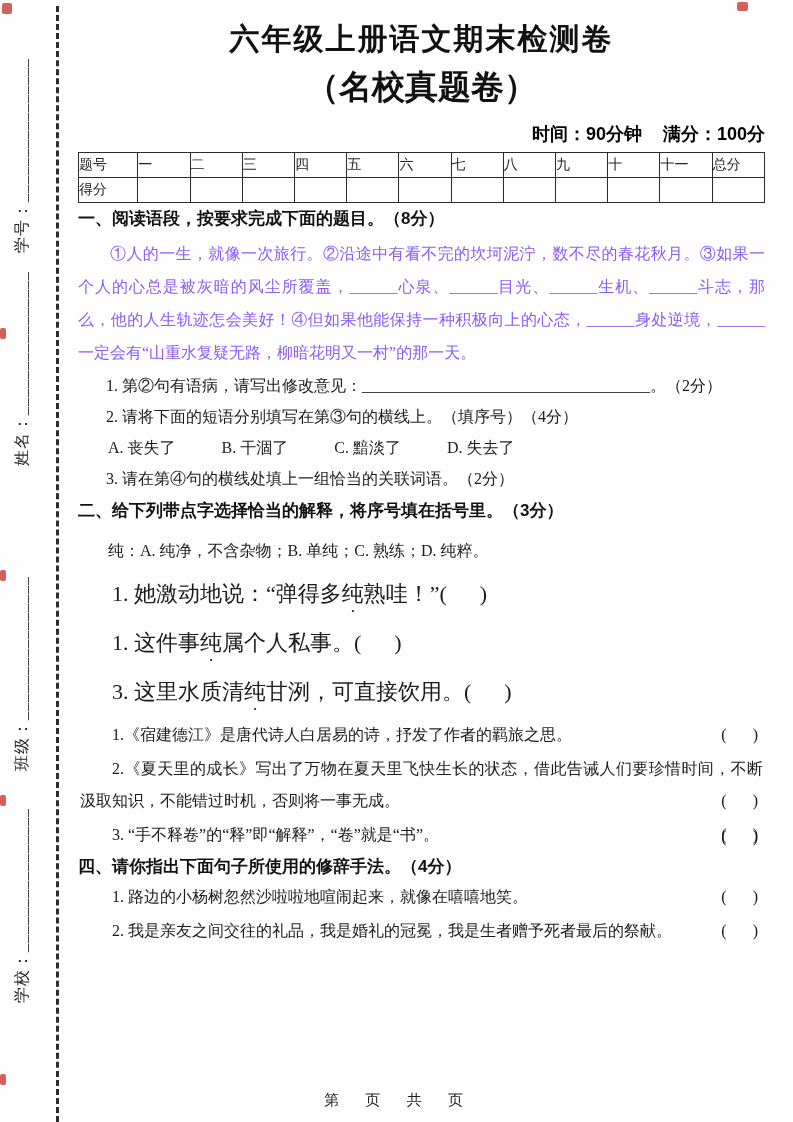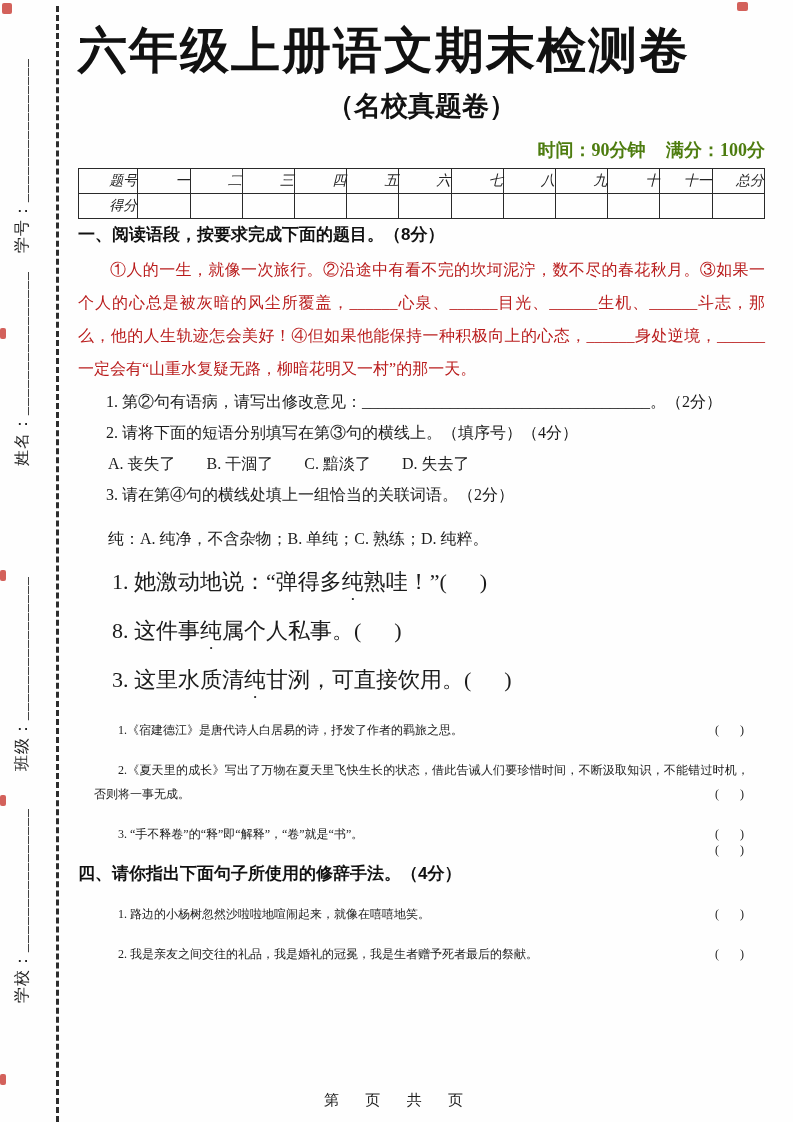--- a/index.html
+++ b/index.html
@@ -35,68 +35,67 @@
     white-space:nowrap; color:#222;
   }
   .sb-id     { top:253px; }
   .sb-name   { top:466px; }
   .sb-class  { top:771px; }
   .sb-school { top:1003px; }
 
   .content { position:absolute; left:78px; right:28px; top:20px; }
 
   h1.title {
-    margin:0; 
-    font-family:"Liberation Sans","DejaVu Sans",sans-serif;
-    font-weight:900; font-size:49px; line-height:1.25; letter-spacing:2px;
+    margin:0; text-align:center;
+    font-family:"Liberation Sans","DejaVu Sans",sans-serif;
+    font-weight:900; font-size:30px; line-height:1.25; letter-spacing:2px;
     color:#111;
   }
   h2.subtitle {
     margin:8px 0 0; text-align:center;
     font-family:"Liberation Sans","DejaVu Sans",sans-serif;
-    font-weight:800; font-size:27px; line-height:1.3; color:#111;
+    font-weight:800; font-size:33px; line-height:1.3; color:#111;
   }
   .meta {
     margin-top:14px; text-align:right;
-    font-family:Liberation Serif, serif;
-    font-weight:700; font-size:18px; color:#4d7c0f;
+    font-family:Liberation Sans, sans-serif;
+    font-weight:700; font-size:18px; color:#000000;
   }
   .meta span + span { margin-left:16px; }
 
   table.score-table {
     width:100%; margin-top:6px; border-collapse:collapse; table-layout:fixed;
     font-size:14px;
   }
   table.score-table td {
-    border:1.6px solid #2a2a2a; height:24px; padding:0; text-align:right;
+    border:1.6px solid #2a2a2a; height:24px; padding:0; text-align:left;
     color:#222;
-    font-style:italic;
   }
   table.score-table td.corner { width:8.5%; }
 
   h3.sec-heading {
     margin:4px 0 0;
     font-family:"Liberation Sans","DejaVu Sans",sans-serif;
     font-weight:800; font-size:17px; line-height:1.45; color:#111;
   }
   .passage {
     margin:6px 0 0; text-indent:2em; text-align:justify;
-    font-size:16px; line-height:2.06; color:#b91c1c;
+    font-size:16px; line-height:2.06; color:#8b5cf6;
   }
   .subq { margin:0; padding-left:28px; font-size:16px; line-height:1.95; }
   .options {
-    display:flex; gap:31px; padding-left:30px;
+    display:flex; gap:46px; padding-left:30px;
     font-size:16px; line-height:1.95; margin:0;
   }
   .def-line { margin:12px 0 0; padding-left:30px; font-size:16px; line-height:2.0; }
   .cz-item  { margin:4px; padding-left:30px; font-size:22px; line-height:2.05; }
 
   .tf-item {
-    position:relative; margin:16px; text-indent:2em; text-align:justify;
-    font-size:12px; line-height:2.0;
+    position:relative; margin:2px; text-indent:2em; text-align:justify;
+    font-size:16px; line-height:2.0;
   }
   .tf-item .bracket {
     position:absolute; right:4px; bottom:0; text-indent:0; letter-spacing:1px;
   }
 
   
   .emph { position:relative; }
   .emph::after {
     content:"."; position:absolute; left:50%; transform:translateX(-50%);
     bottom:-0.62em; font-size:13px; font-weight:bold; line-height:1;
@@ -180,23 +179,24 @@
       <div class="options">
         <span>A. 丧失了</span>
         <span>B. 干涸了</span>
         <span>C. 黯淡了</span>
         <span>D. 失去了</span>
       </div>
       <p class="subq">3. 请在第④句的横线处填上一组恰当的关联词语。（2分）</p>
     </section>
 
     <section>
+      <h3 class="sec-heading">二、给下列带点字选择恰当的解释，将序号填在括号里。（3分）</h3>
       <p class="def-line">纯：A. 纯净，不含杂物；B. 单纯；C. 熟练；D. 纯粹。</p>
       <p class="cz-item"><span>1. 她激动地说：“弹得多</span><span class="emph">纯</span><span>熟哇！”(&nbsp;&nbsp;&nbsp;&nbsp;&nbsp;&nbsp;)</span></p>
-      <p class="cz-item"><span>8. 这件事</span><span class="emph">纯</span><span>属个人私事。(&nbsp;&nbsp;&nbsp;&nbsp;&nbsp;&nbsp;)</span></p>
+      <p class="cz-item"><span>1. 这件事</span><span class="emph">纯</span><span>属个人私事。(&nbsp;&nbsp;&nbsp;&nbsp;&nbsp;&nbsp;)</span></p>
       <p class="cz-item"><span>3. 这里水质清</span><span class="emph">纯</span><span>甘洌，可直接饮用。(&nbsp;&nbsp;&nbsp;&nbsp;&nbsp;&nbsp;)</span></p>
     </section>
 
     <section>
       <p class="tf-item"><span>1.《宿建德江》是唐代诗人白居易的诗，抒发了作者的羁旅之思。</span><span class="bracket">(&nbsp;&nbsp;&nbsp;&nbsp;&nbsp;)</span></p>
       <p class="tf-item"><span>2.《夏天里的成长》写出了万物在夏天里飞快生长的状态，借此告诫人们要珍惜时间，不断汲取知识，不能错过时机，否则将一事无成。</span><span class="bracket">(&nbsp;&nbsp;&nbsp;&nbsp;&nbsp;)</span></p>
       <p class="tf-item"><span>3. “手不释卷”的“释”即“解释”，“卷”就是“书”。</span><span class="bracket">(&nbsp;&nbsp;&nbsp;&nbsp;&nbsp;)</span></p>
       <p class="tf-item"><span class="bracket">(&nbsp;&nbsp;&nbsp;&nbsp;&nbsp;)</span></p>
     </section>
 

